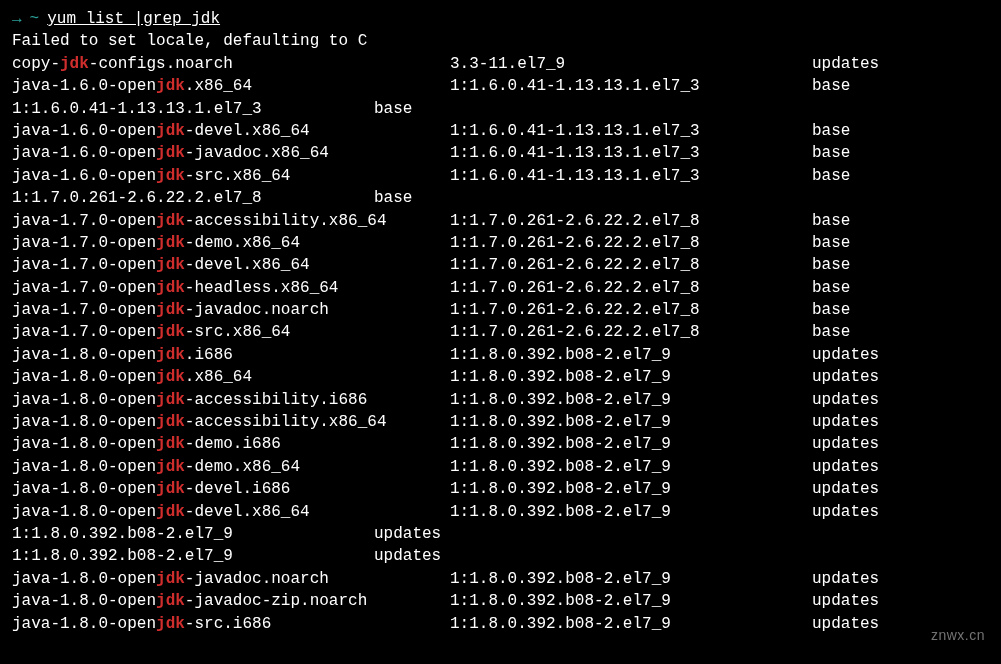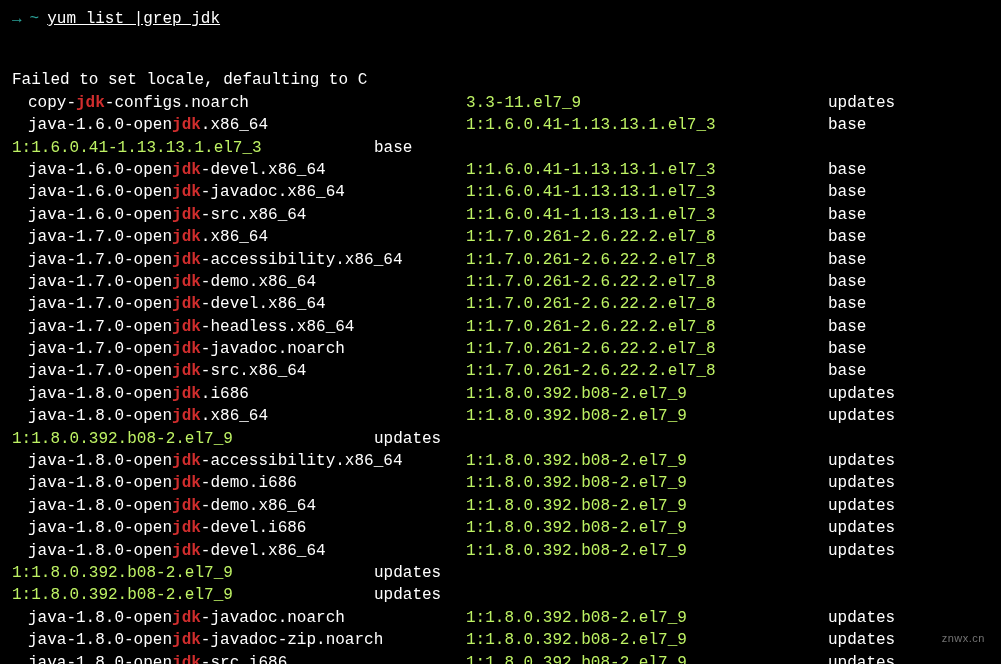--- a/index.html
+++ b/index.html
@@ -29,49 +29,47 @@
     }
     .tilde {
       color: #2aa198;
     }
     .cmd {
       color: #fff;
       text-decoration: underline;
     }
     .error-line {
       color: #fff;
-      margin-top: 39px;
     }
     .row {
       display: flex;
       white-space: pre;
     }
     .pkg {
       width: 438px;
       color: #fff;
-      margin-left: 16px;
     }
     .highlight {
       color: #d02d2d;
       font-weight: bold;
     }
     .version {
       width: 362px;
-      color: #bef264;
+      color: #ffffff;
     }
     .repo {
       color: #fff;
     }
     .watermark {
       position: absolute;
       bottom: 18px;
       right: 16px;
       color: #999;
       font-family: Arial, sans-serif;
-      font-size: 11px;
+      font-size: 14px;
       letter-spacing: 0.5px;
       opacity: 0.75;
     }
   </style>
 </head>
 <body>
 
 <div class="prompt-line">
   <span class="arrow">→</span>
   <span class="tilde">~</span>
@@ -80,30 +78,30 @@
 
 <div class="error-line">Failed to set locale, defaulting to C</div>
 
 <div id="listing">
     <div class="row"><span class="pkg"><span>copy-</span><span class="highlight">jdk</span><span>-configs.noarch</span></span><span class="version">3.3-11.el7_9</span><span class="repo">updates</span></div>
     <div class="row"><span class="pkg"><span>java-1.6.0-open</span><span class="highlight">jdk</span><span>.x86_64</span></span><span class="version">1:1.6.0.41-1.13.13.1.el7_3</span><span class="repo">base</span></div>
     <div class="row"><span class="version">1:1.6.0.41-1.13.13.1.el7_3</span><span class="repo">base</span></div>
     <div class="row"><span class="pkg"><span>java-1.6.0-open</span><span class="highlight">jdk</span><span>-devel.x86_64</span></span><span class="version">1:1.6.0.41-1.13.13.1.el7_3</span><span class="repo">base</span></div>
     <div class="row"><span class="pkg"><span>java-1.6.0-open</span><span class="highlight">jdk</span><span>-javadoc.x86_64</span></span><span class="version">1:1.6.0.41-1.13.13.1.el7_3</span><span class="repo">base</span></div>
     <div class="row"><span class="pkg"><span>java-1.6.0-open</span><span class="highlight">jdk</span><span>-src.x86_64</span></span><span class="version">1:1.6.0.41-1.13.13.1.el7_3</span><span class="repo">base</span></div>
-    <div class="row"><span class="pkg"><span>java-1.7.0-open</span><span class="highlight">jdk</span><span>.x86_64</span></span><span class="version">1:1.7.0.261-2.6.22.2.el7_8</span><span class="repo">base</span></div>
+    <div class="row"><span class="version">1:1.7.0.261-2.6.22.2.el7_8</span><span class="repo">base</span></div>
     <div class="row"><span class="pkg"><span>java-1.7.0-open</span><span class="highlight">jdk</span><span>-accessibility.x86_64</span></span><span class="version">1:1.7.0.261-2.6.22.2.el7_8</span><span class="repo">base</span></div>
     <div class="row"><span class="pkg"><span>java-1.7.0-open</span><span class="highlight">jdk</span><span>-demo.x86_64</span></span><span class="version">1:1.7.0.261-2.6.22.2.el7_8</span><span class="repo">base</span></div>
     <div class="row"><span class="pkg"><span>java-1.7.0-open</span><span class="highlight">jdk</span><span>-devel.x86_64</span></span><span class="version">1:1.7.0.261-2.6.22.2.el7_8</span><span class="repo">base</span></div>
     <div class="row"><span class="pkg"><span>java-1.7.0-open</span><span class="highlight">jdk</span><span>-headless.x86_64</span></span><span class="version">1:1.7.0.261-2.6.22.2.el7_8</span><span class="repo">base</span></div>
     <div class="row"><span class="pkg"><span>java-1.7.0-open</span><span class="highlight">jdk</span><span>-javadoc.noarch</span></span><span class="version">1:1.7.0.261-2.6.22.2.el7_8</span><span class="repo">base</span></div>
     <div class="row"><span class="pkg"><span>java-1.7.0-open</span><span class="highlight">jdk</span><span>-src.x86_64</span></span><span class="version">1:1.7.0.261-2.6.22.2.el7_8</span><span class="repo">base</span></div>
     <div class="row"><span class="pkg"><span>java-1.8.0-open</span><span class="highlight">jdk</span><span>.i686</span></span><span class="version">1:1.8.0.392.b08-2.el7_9</span><span class="repo">updates</span></div>
     <div class="row"><span class="pkg"><span>java-1.8.0-open</span><span class="highlight">jdk</span><span>.x86_64</span></span><span class="version">1:1.8.0.392.b08-2.el7_9</span><span class="repo">updates</span></div>
-    <div class="row"><span class="version">1:1.8.0.392.b08-2.el7_9</span><span class="repo">updates</span></div>
+    <div class="row"><span class="pkg"><span>java-1.8.0-open</span><span class="highlight">jdk</span><span>-accessibility.i686</span></span><span class="version">1:1.8.0.392.b08-2.el7_9</span><span class="repo">updates</span></div>
     <div class="row"><span class="pkg"><span>java-1.8.0-open</span><span class="highlight">jdk</span><span>-accessibility.x86_64</span></span><span class="version">1:1.8.0.392.b08-2.el7_9</span><span class="repo">updates</span></div>
     <div class="row"><span class="pkg"><span>java-1.8.0-open</span><span class="highlight">jdk</span><span>-demo.i686</span></span><span class="version">1:1.8.0.392.b08-2.el7_9</span><span class="repo">updates</span></div>
     <div class="row"><span class="pkg"><span>java-1.8.0-open</span><span class="highlight">jdk</span><span>-demo.x86_64</span></span><span class="version">1:1.8.0.392.b08-2.el7_9</span><span class="repo">updates</span></div>
     <div class="row"><span class="pkg"><span>java-1.8.0-open</span><span class="highlight">jdk</span><span>-devel.i686</span></span><span class="version">1:1.8.0.392.b08-2.el7_9</span><span class="repo">updates</span></div>
     <div class="row"><span class="pkg"><span>java-1.8.0-open</span><span class="highlight">jdk</span><span>-devel.x86_64</span></span><span class="version">1:1.8.0.392.b08-2.el7_9</span><span class="repo">updates</span></div>
     <div class="row"><span class="version">1:1.8.0.392.b08-2.el7_9</span><span class="repo">updates</span></div>
     <div class="row"><span class="version">1:1.8.0.392.b08-2.el7_9</span><span class="repo">updates</span></div>
     <div class="row"><span class="pkg"><span>java-1.8.0-open</span><span class="highlight">jdk</span><span>-javadoc.noarch</span></span><span class="version">1:1.8.0.392.b08-2.el7_9</span><span class="repo">updates</span></div>
     <div class="row"><span class="pkg"><span>java-1.8.0-open</span><span class="highlight">jdk</span><span>-javadoc-zip.noarch</span></span><span class="version">1:1.8.0.392.b08-2.el7_9</span><span class="repo">updates</span></div>
     <div class="row"><span class="pkg"><span>java-1.8.0-open</span><span class="highlight">jdk</span><span>-src.i686</span></span><span class="version">1:1.8.0.392.b08-2.el7_9</span><span class="repo">updates</span></div>

